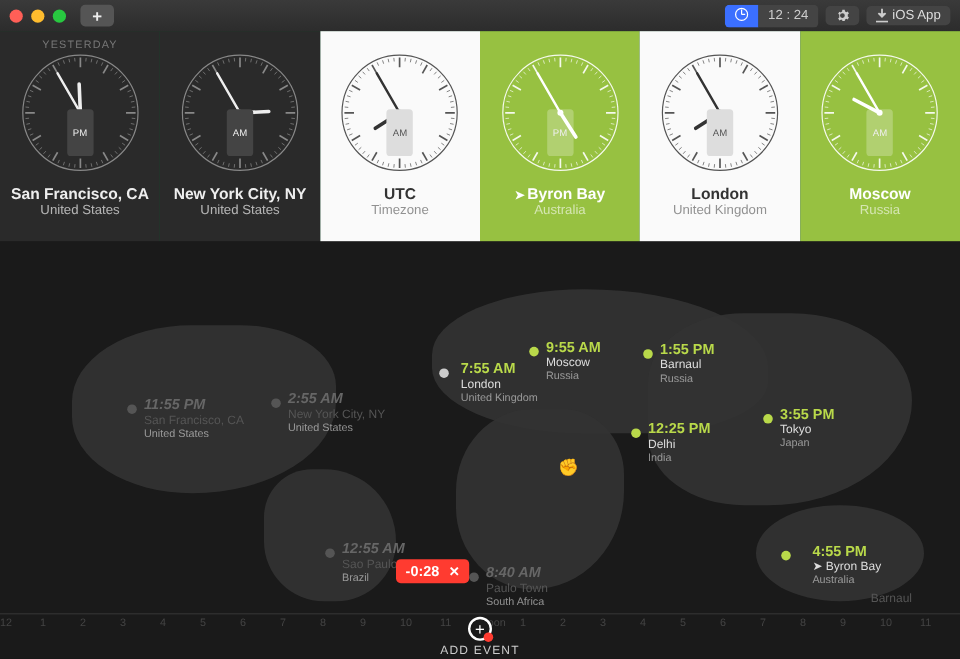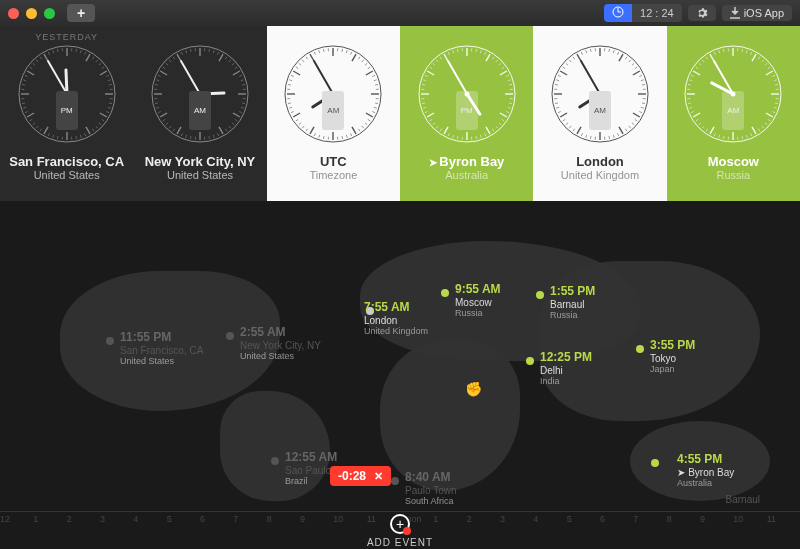--- a/index.html
+++ b/index.html
@@ -33,21 +33,21 @@
 
   
   .map { position:absolute; top:201px; left:0; right:0; bottom:38px; background:#1a1a1a; overflow:hidden;}
   .continent { position:absolute; background:#333; opacity:0.9;}
   .map-label { position:absolute; font-size:11px; line-height:1.15; white-space:nowrap;}
   .map-label .time { font-weight:700; font-size:12px;}
   .map-label .name { font-size:10px;}
   .map-label .sub { font-size:9px; opacity:0.6;}
   .map-label.day .time{ color:#b9d94a;}
   .map-label.day .name{ color:#ddd;}
-  .map-label.night .time{ color:#666;}
+  .map-label.night .time{ color:#666;font-style:italic;}
   .map-label.night .name{ color:#555;}
   .pin { width:8px; height:8px; border-radius:50%; position:absolute; }
   .pin.day{ background:#b9d94a;}
   .pin.night{ background:#555;}
   .pin.now{ background:#ccc;}
 
   .hand-cursor { position:absolute; font-size:14px; color:#fff;}
   .offset-badge { position:absolute; background:#ff3b30; color:#fff; font-size:12px; font-weight:600; padding:3px 8px; border-radius:4px; display:flex; align-items:center; gap:8px;}
   .offset-badge .x { font-size:11px;}
   .tomorrow { position:absolute; font-size:10px; color:#555;}
@@ -563,21 +563,21 @@
     <div class="name">San Francisco, CA</div>
     <div class="sub">United States</div>
       </div>
       <div class="pin night" style="left: 226px; top: 131px;"></div>
       <div class="map-label night" style="left: 240px; top: 125px;">
         <div class="time">2:55 AM</div>
     <div class="name">New York City, NY</div>
     <div class="sub">United States</div>
       </div>
       <div class="pin now" style="left: 366px; top: 106px;"></div>
-      <div class="map-label day" style="left: 364px; top: 100px;">
+      <div class="map-label day" style="left: 384px; top: 100px;">
         <div class="time">7:55 AM</div>
     <div class="name">London</div>
     <div class="sub">United Kingdom</div>
       </div>
       <div class="pin day" style="left: 441px; top: 88px;"></div>
       <div class="map-label day" style="left: 455px; top: 82px;">
         <div class="time">9:55 AM</div>
     <div class="name">Moscow</div>
     <div class="sub">Russia</div>
       </div>

